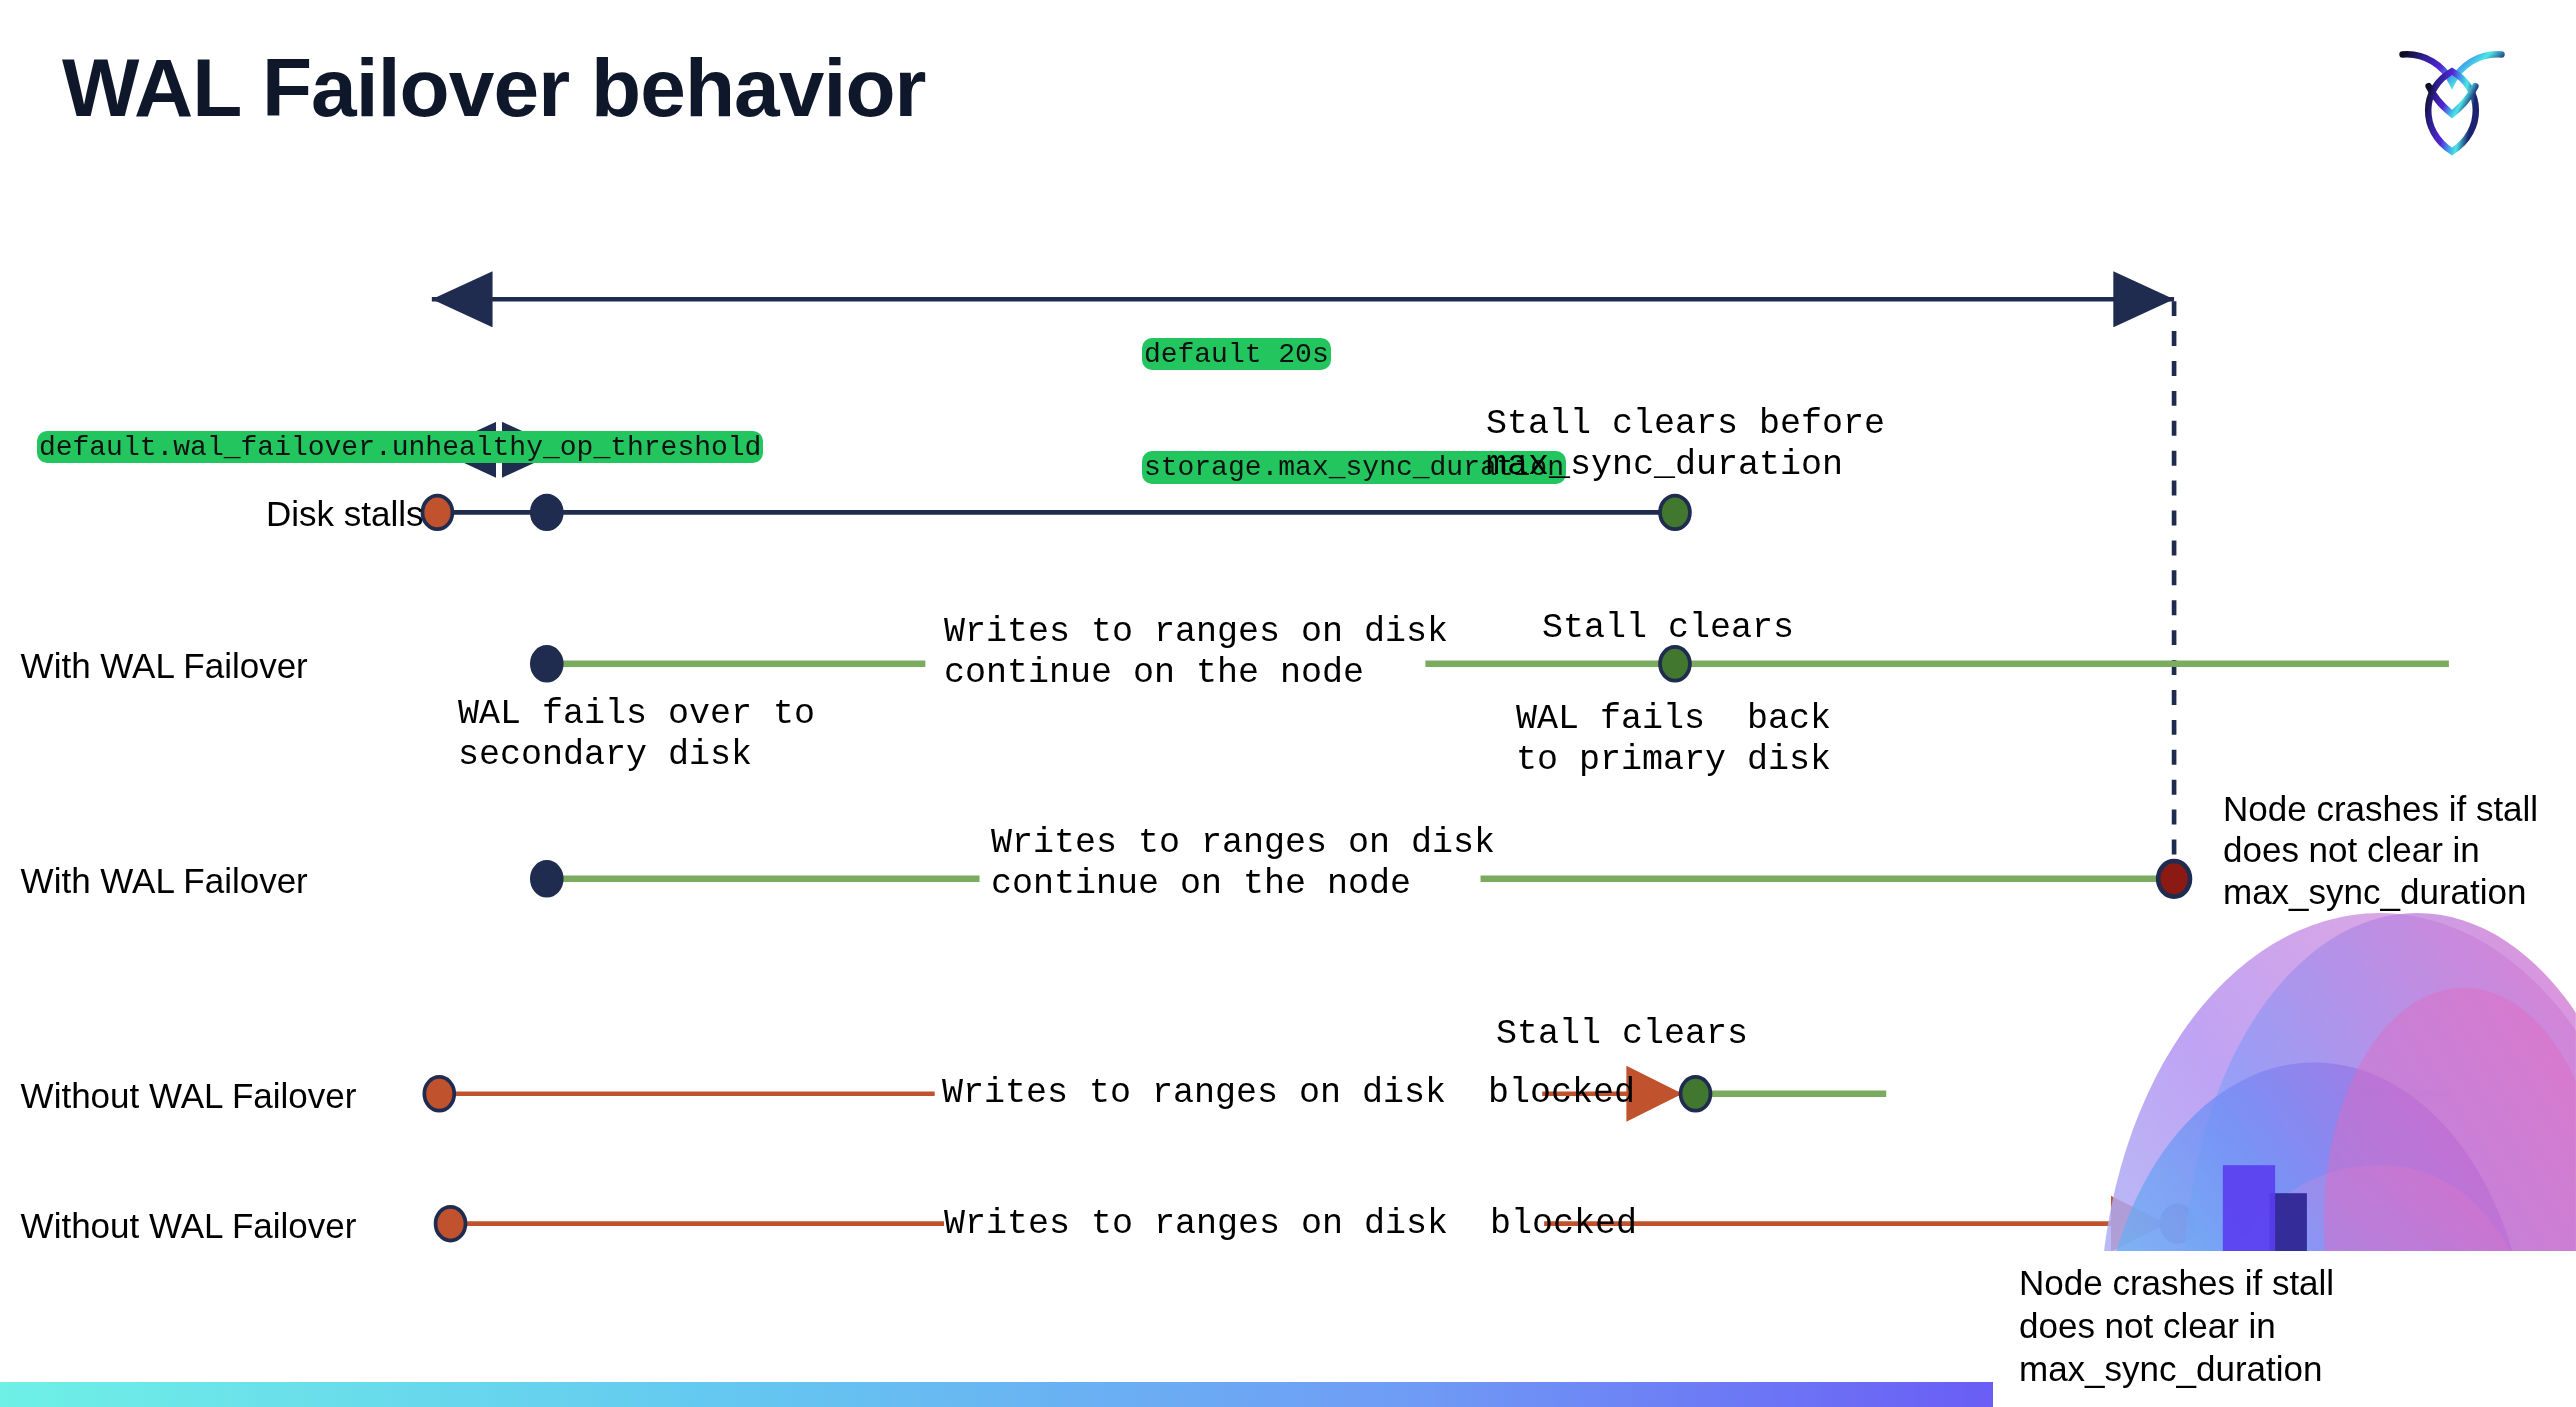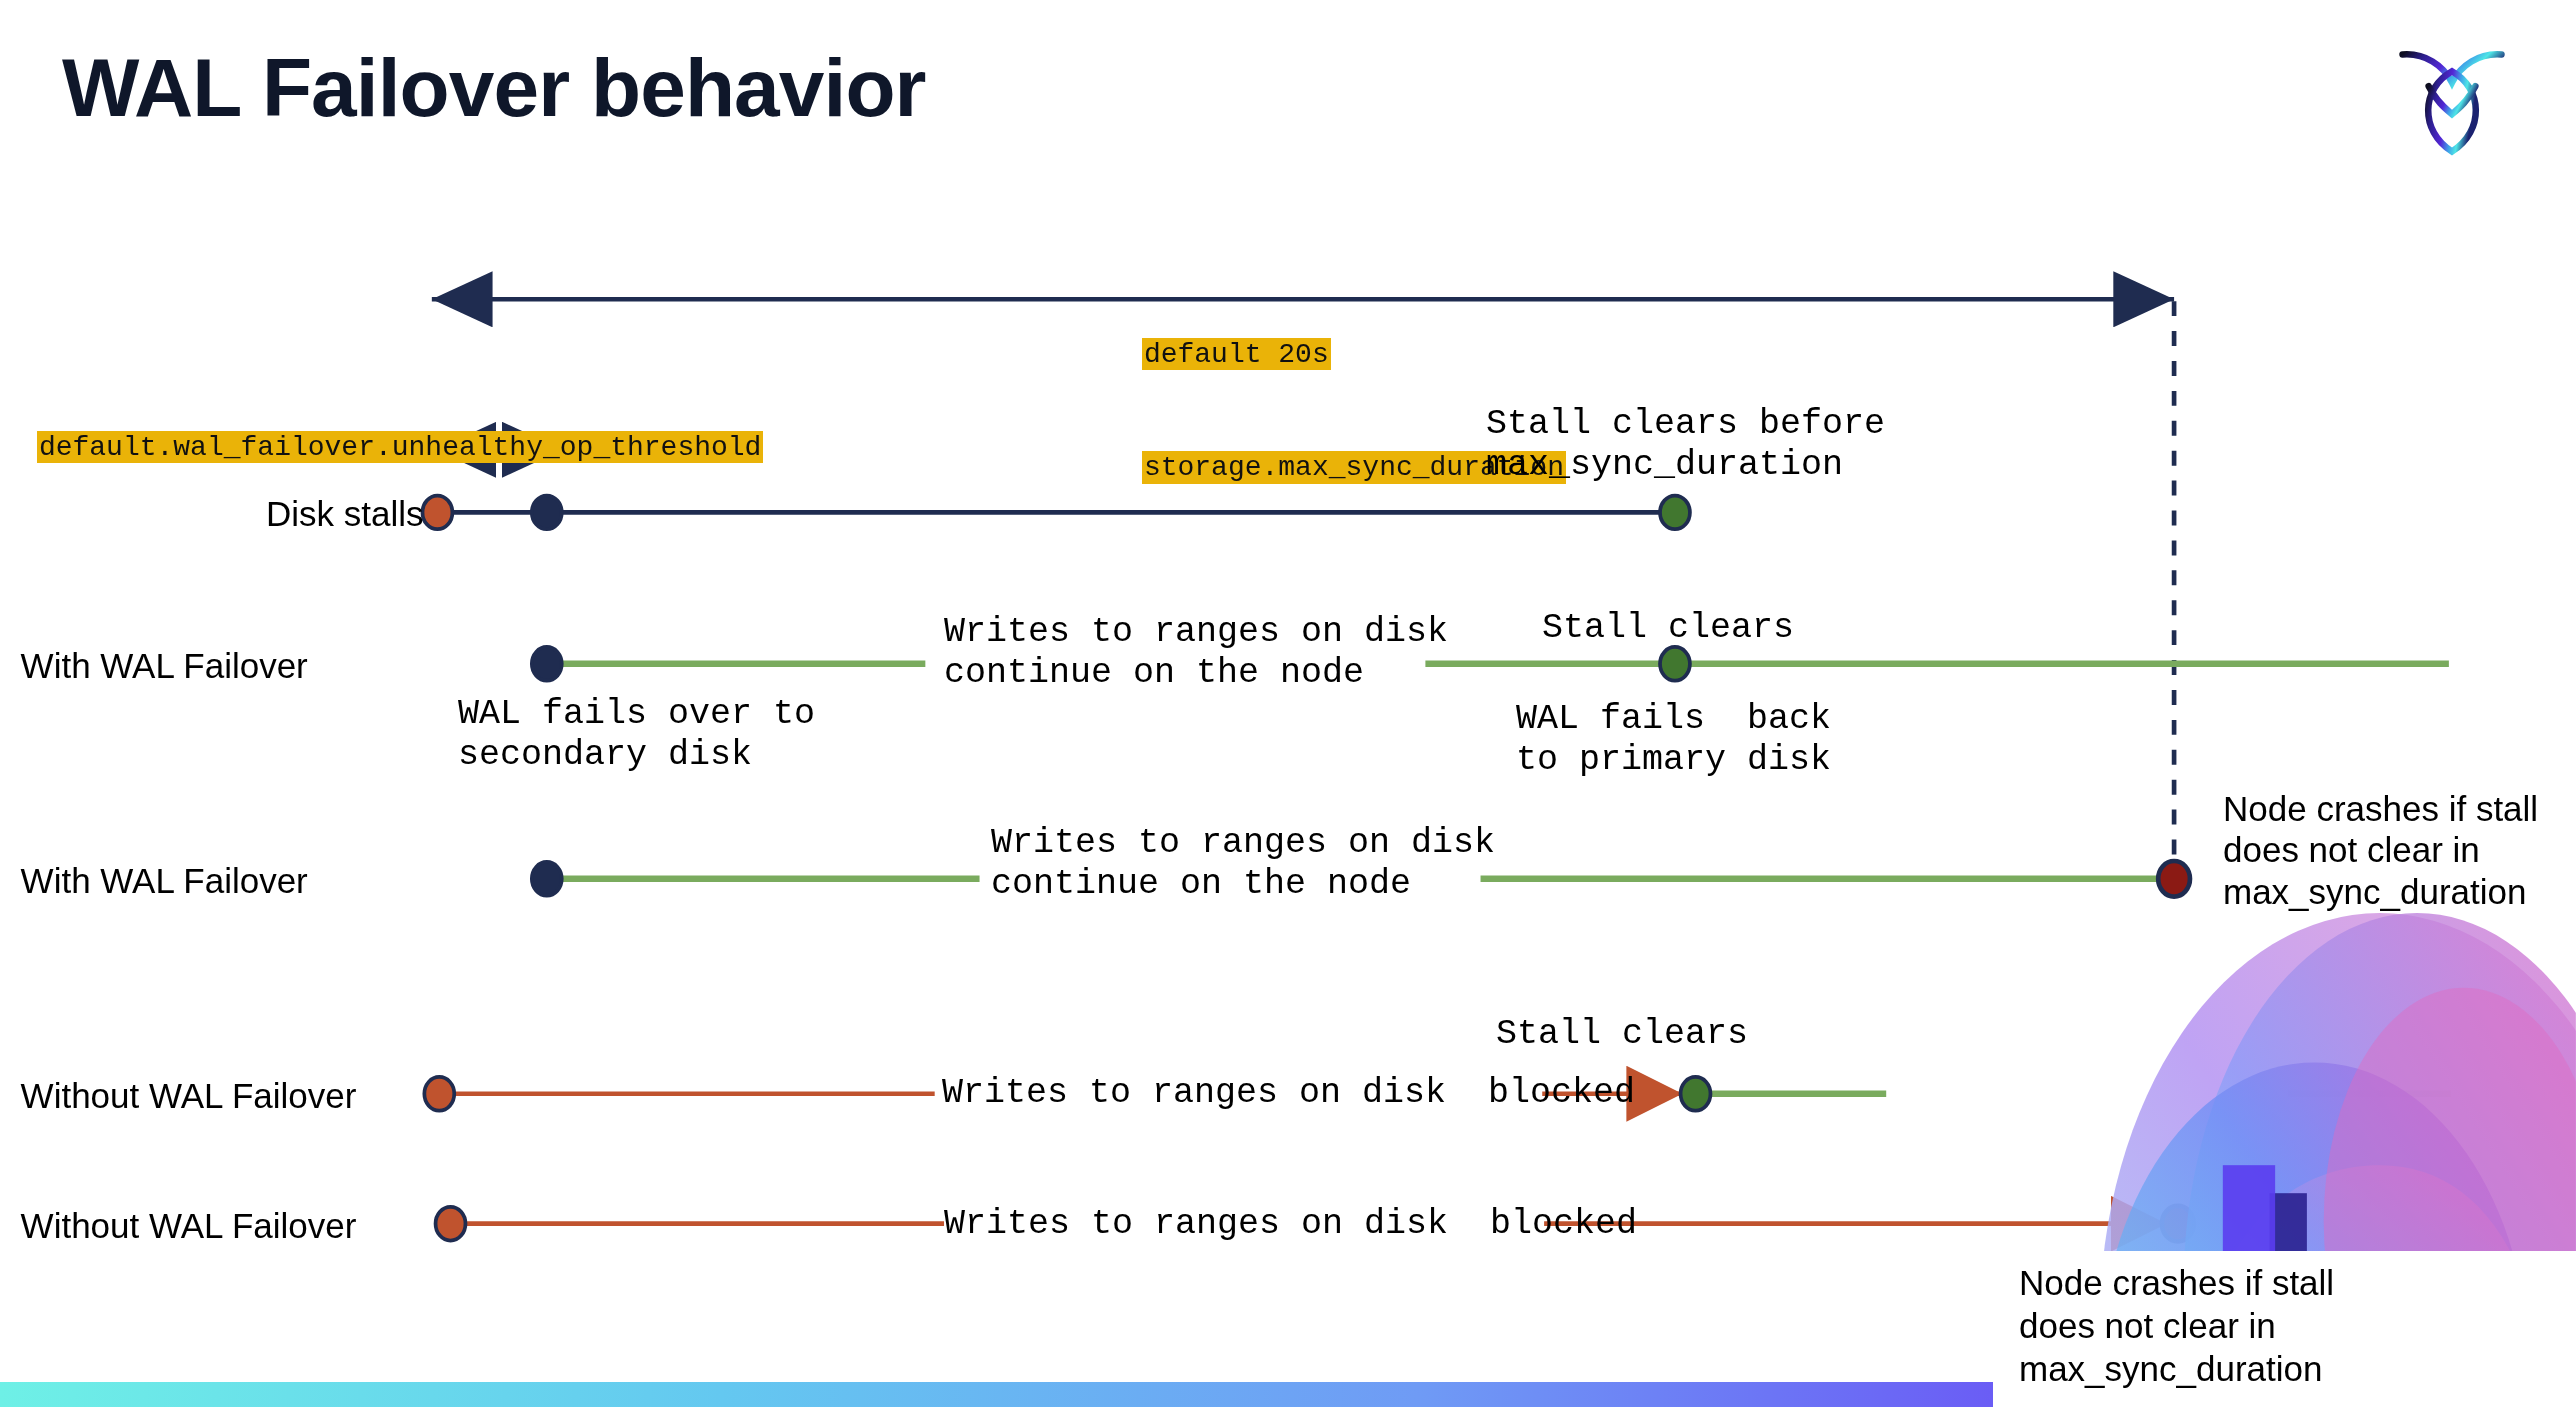--- a/index.html
+++ b/index.html
@@ -40,21 +40,21 @@
   .lbl{position:absolute;color:#000;font-family:"Liberation Sans", sans-serif;white-space:pre;}
   .row-label{font-size:35px;line-height:1.12;}
   .note{font-size:35px;line-height:1.18;text-align:left;font-family:Liberation Mono, monospace;}
   .note-left{font-size:35px;line-height:1.18;text-align:left;}
   .mono{
     position:absolute;
     font-family:"Liberation Mono","DejaVu Sans Mono",monospace;
     font-size:28px;line-height:1.35;color:#111;
     white-space:pre;
   }
-  .mono span{background:#eab308;padding:0.9px 1.9px;}
+  .mono span{background:#22c55e;padding:0.9px 1.9px;border-radius:10px;}
 
   
   .callout{
     position:absolute;left:1993px;top:1251px;width:583px;height:157px;
     background:#ffffff;
   }
   .callout .ctext{
     position:absolute;left:26px;top:11.2px;
     font-size:35px;line-height:1.22;color:#000;white-space:pre;
     font-family:"Liberation Sans", sans-serif;

